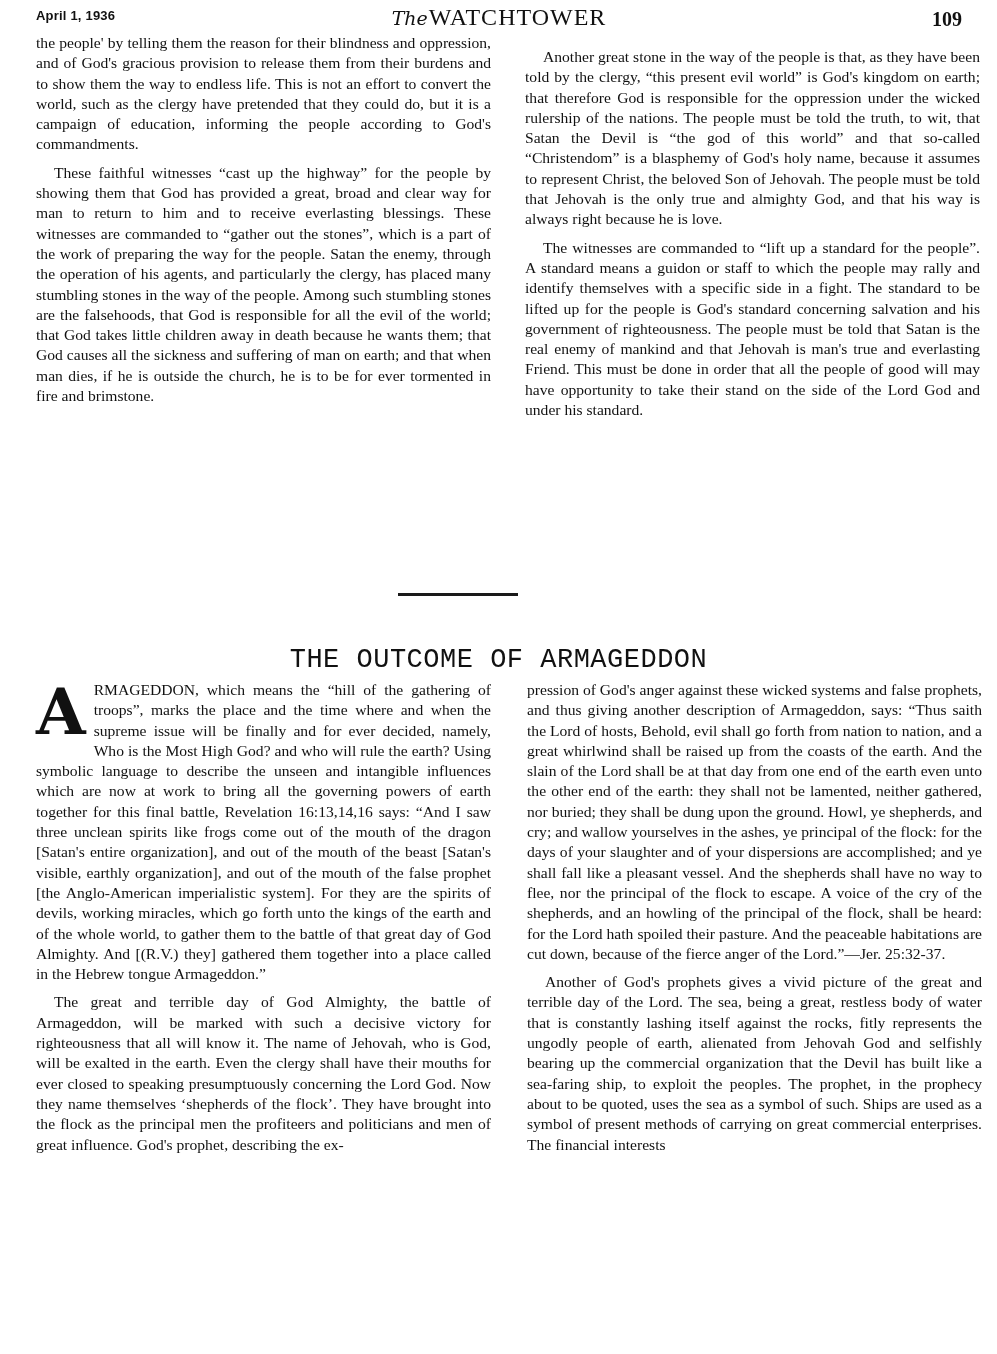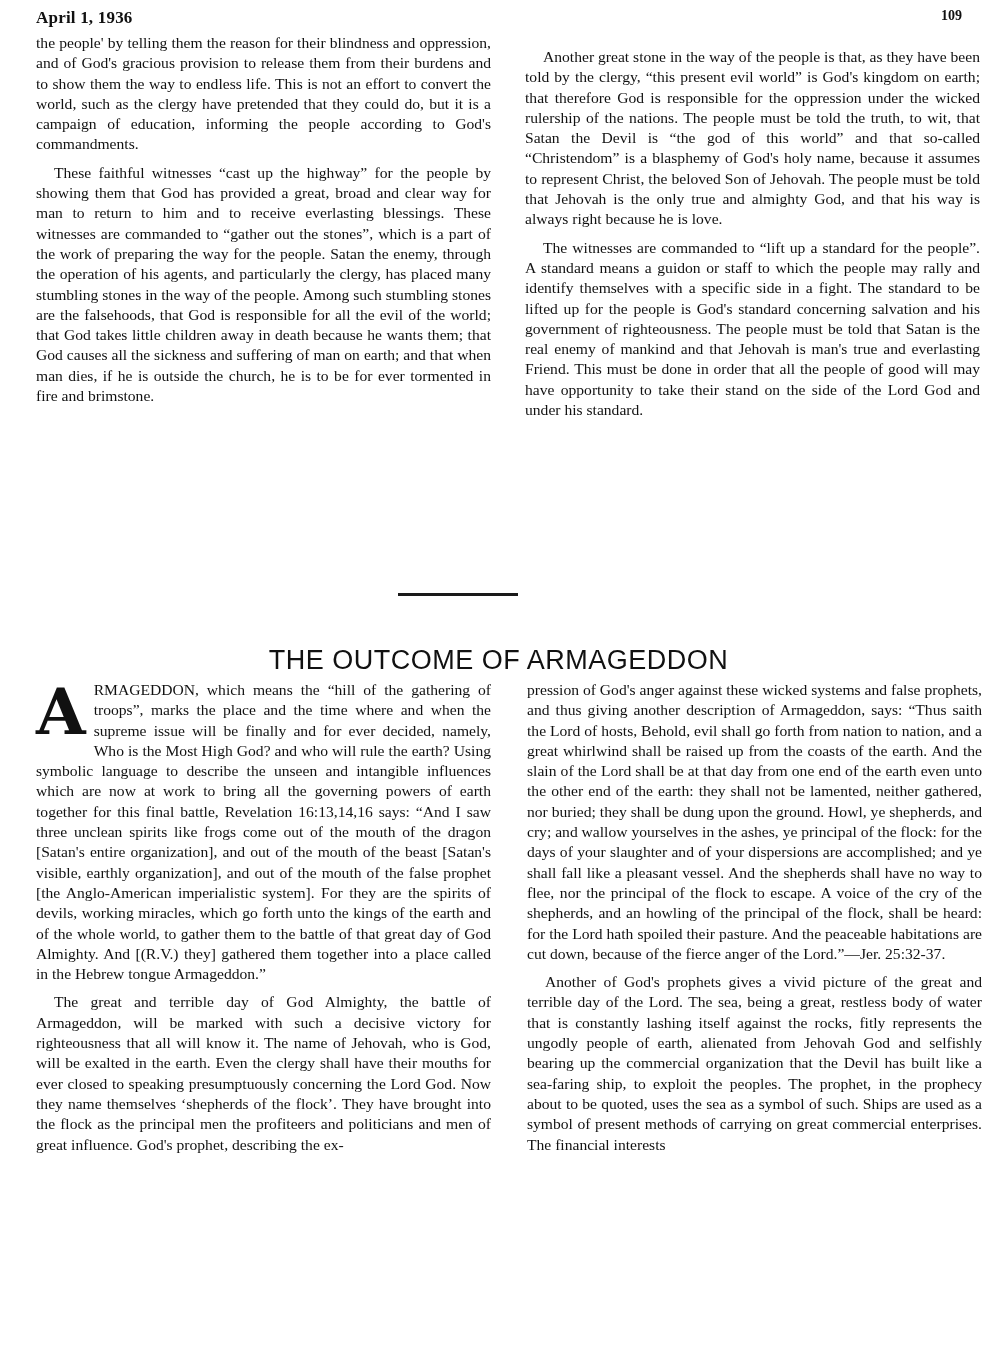--- a/index.html
+++ b/index.html
@@ -25,23 +25,23 @@
       position: absolute;
       top: 2px;
       left: 36px;
       width: 926px;
       height: 30px;
     }
     .header-date {
       position: absolute;
       left: 0;
       top: 6px;
-      font-family: Liberation Serif, serif;
+      font-family: Liberation Sans, sans-serif;
       font-weight: bold;
-      font-size: 17px;
+      font-size: 13px;
       letter-spacing: 0.2px;
     }
     .header-title {
       position: absolute;
       left: 0; right: 0;
       top: 2px;
       text-align: center;
       font-family: "Liberation Serif", serif;
       font-size: 24px;
       letter-spacing: 1px;
@@ -53,21 +53,21 @@
       font-size: 19px;
       letter-spacing: 0;
       margin-right: 1px;
     }
     .header-page {
       position: absolute;
       right: 0;
       top: 6px;
       font-family: "Liberation Serif", serif;
       font-weight: bold;
-      font-size: 14px;
+      font-size: 20px;
       text-align: right;
     }
 
     .col {
       position: absolute;
       width: 455px;
       font-family: "Liberation Serif", serif;
       font-size: 15.6px;
       line-height: 20.3px;
       text-align: justify;
@@ -90,21 +90,21 @@
       top: 593px;
       width: 120px;
       height: 3px;
       background: #1a1a1a;
     }
     .article-title {
       position: absolute;
       left: 0; right: 0;
       top: 627px;
       text-align: center;
-      font-family: Liberation Sans, sans-serif;
+      font-family: Liberation Mono, monospace;
       font-size: 27px;
       letter-spacing: 0.5px;
       font-weight: normal;
     }
     .dropcap {
       float: left;
       font-family: "DejaVu Serif", serif;
       font-size: 64px;
       line-height: 52px;
       height: 56px;
@@ -114,20 +114,23 @@
     }
     .smallcaps { font-variant: small-caps; }
   </style>
 </head>
 <body>
 
 <div class="page">
 
   <div class="header">
     <div class="header-date">April 1, 1936</div>
+    <div class="header-title">
+      <span class="the">The</span><span>WATCHTOWER</span>
+    </div>
     <div class="header-page">109</div>
   </div>
 
   <div class="col col-tl">
     <p class="noindent">the people' by telling them the reason for their blindness and oppression, and of God's gracious provision to release them from their burdens and to show them the way to endless life. This is not an effort to convert the world, such as the clergy have pretended that they could do, but it is a campaign of education, informing the people according to God's commandments.</p>
     <p>These faithful witnesses “cast up the highway” for the people by showing them that God has provided a great, broad and clear way for man to return to him and to receive everlasting blessings. These witnesses are commanded to “gather out the stones”, which is a part of the work of preparing the way for the people. Satan the enemy, through the operation of his agents, and particularly the clergy, has placed many stumbling stones in the way of the people. Among such stumbling stones are the falsehoods, that God is responsible for all the evil of the world; that God takes little children away in death because he wants them; that God causes all the sickness and suffering of man on earth; and that when man dies, if he is outside the church, he is to be for ever tormented in fire and brimstone.</p>
   </div>
 
   <div class="col col-tr">
     <p>Another great stone in the way of the people is that, as they have been told by the clergy, “this present evil world” is God's kingdom on earth; that therefore God is responsible for the oppression under the wicked rulership of the nations. The people must be told the truth, to wit, that Satan the Devil is “the god of this world” and that so-called “Christendom” is a blasphemy of God's holy name, because it assumes to represent Christ, the beloved Son of Jehovah. The people must be told that Jehovah is the only true and almighty God, and that his way is always right because he is love.</p>

